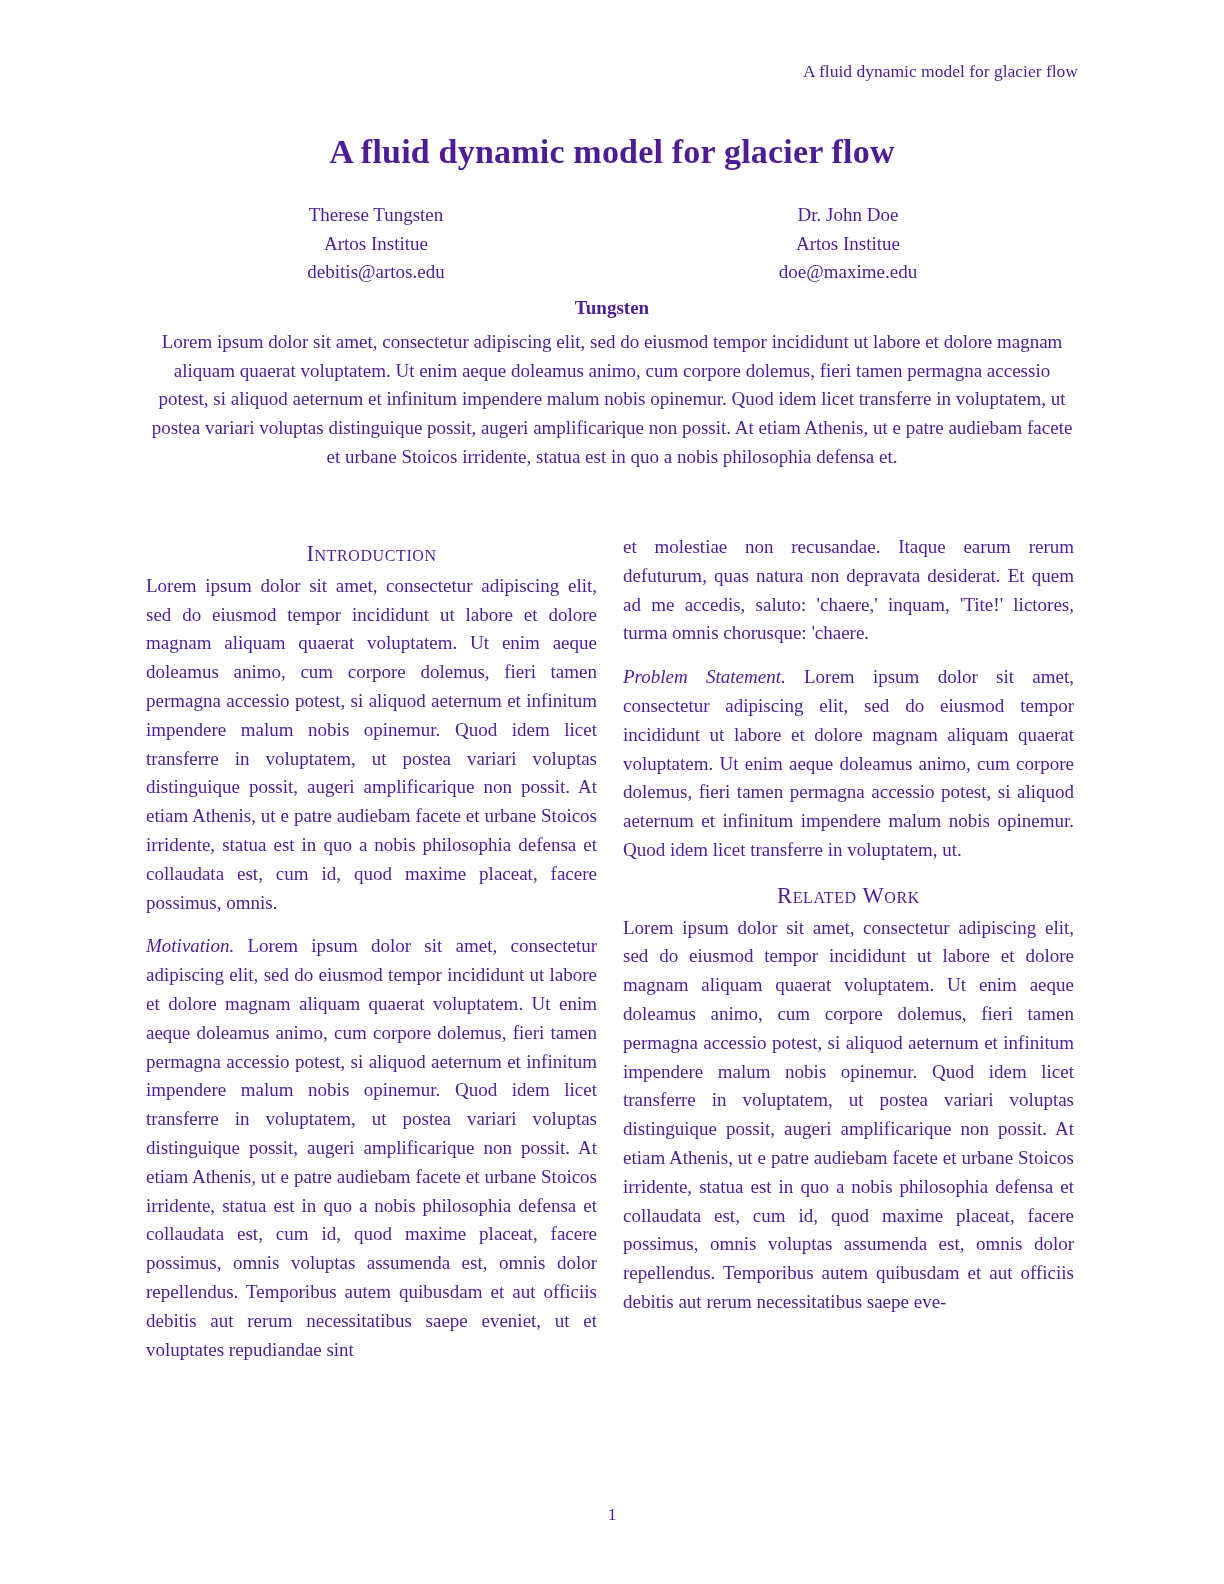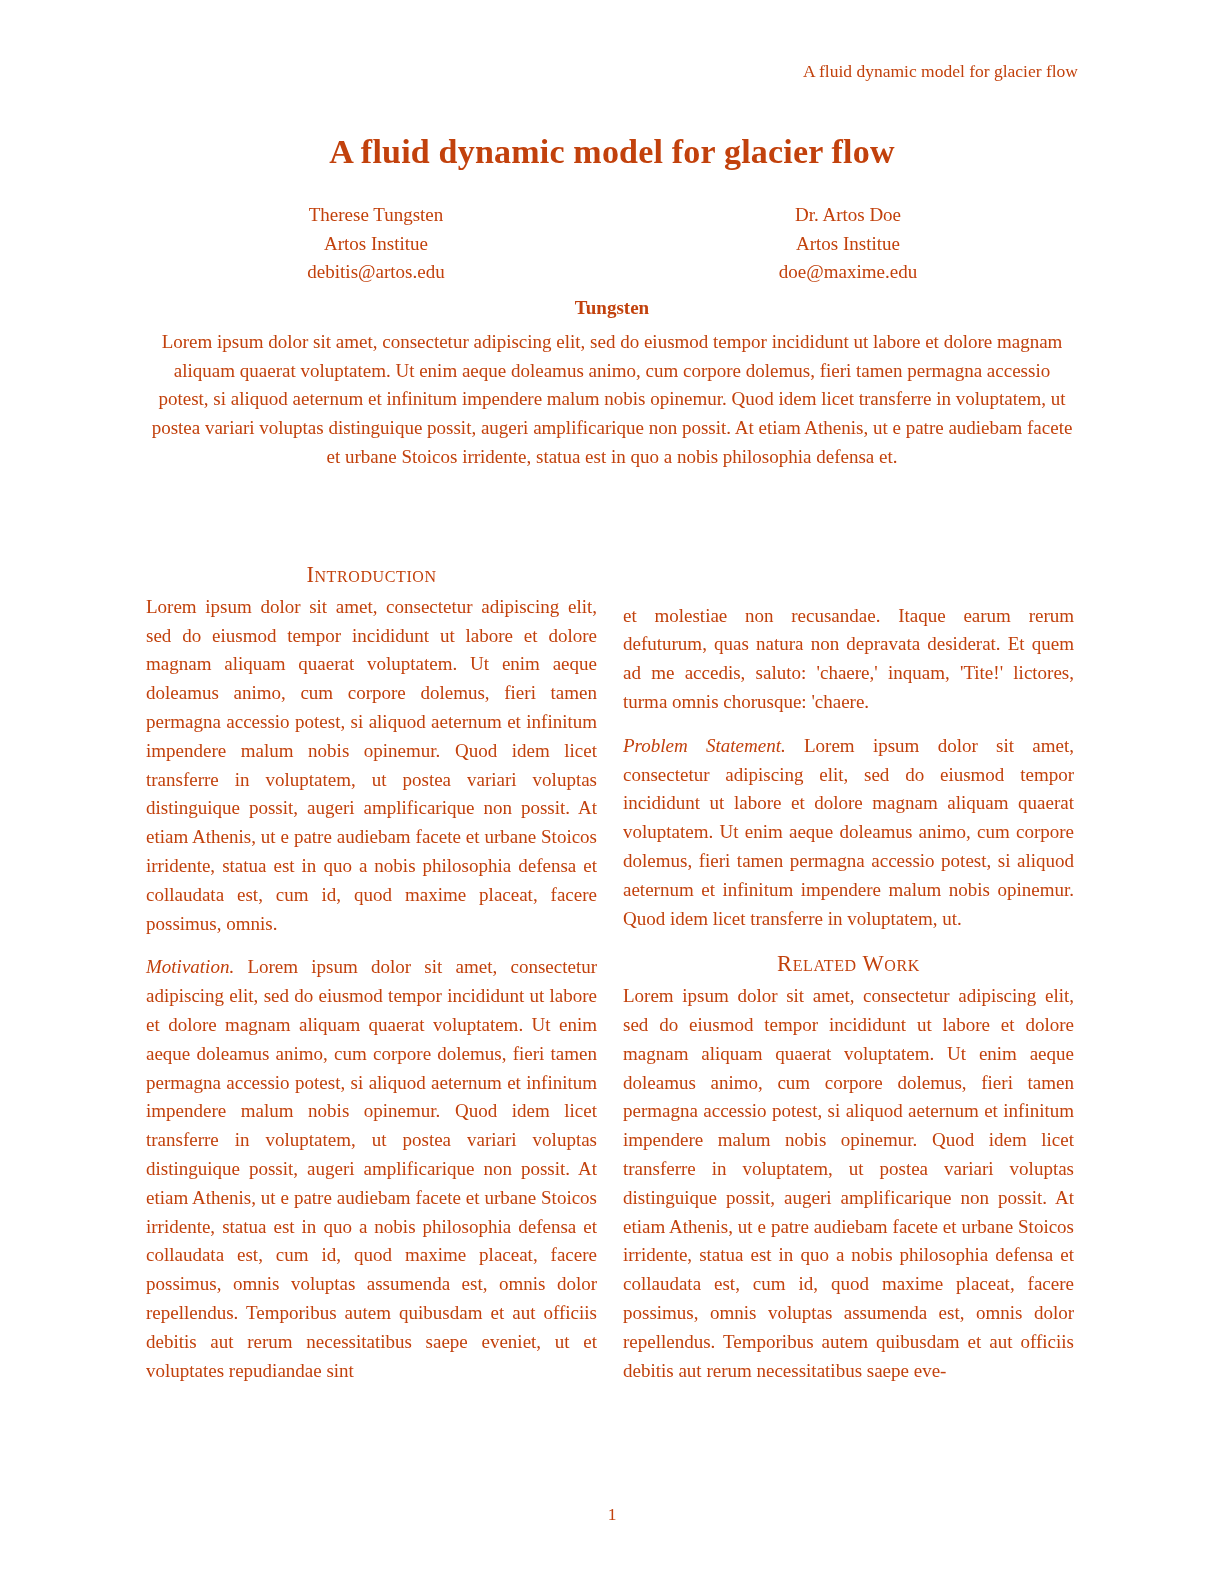--- a/index.html
+++ b/index.html
@@ -5,21 +5,21 @@
   html, body {
     margin: 0;
     padding: 0;
     background: #ffffff;
   }
   .page {
     position: relative;
     width: 1224px;
     height: 1584px;
     background: #ffffff;
-    color: #c2410c;
+    color: #4c1d95;
     font-family: "Liberation Serif", "DejaVu Serif", serif;
     overflow: hidden;
   }
   .running-head {
     position: absolute;
     top: 60px;
     left: 146px;
     width: 932px;
     text-align: right;
     font-size: 17.5px;
@@ -63,26 +63,25 @@
     position: absolute;
     top: 328px;
     left: 148px;
     width: 928px;
     text-align: center;
     font-size: 19px;
     line-height: 28.7px;
   }
   .columns {
     position: absolute;
-    top: 554px;
+    top: 533px;
     left: 146px;
     width: 932px;
     display: flex;
     gap: 26px;
-    align-items: flex-end;
   }
   .col {
     width: 451px;
     font-size: 19px;
     line-height: 28.8px;
   }
   .section-heading {
     font-variant: small-caps;
     font-weight: 400;
     font-size: 22.5px;
@@ -123,21 +122,21 @@
 
   <h1 class="title">A fluid dynamic model for glacier flow</h1>
 
   <div class="authors">
     <div class="author">
       <div>Therese Tungsten</div>
       <div>Artos Institue</div>
       <div>debitis@artos.edu</div>
     </div>
     <div class="author">
-      <div>Dr. Artos Doe</div>
+      <div>Dr. John Doe</div>
       <div>Artos Institue</div>
       <div>doe@maxime.edu</div>
     </div>
   </div>
 
   <div class="abstract-heading">Tungsten</div>
 
   <div class="abstract-text">Lorem ipsum dolor sit amet, consectetur adipiscing elit, sed do eiusmod tempor incididunt ut labore et dolore magnam aliquam quaerat voluptatem. Ut enim aeque doleamus animo, cum corpore dolemus, fieri tamen permagna accessio potest, si aliquod aeternum et infinitum impendere malum nobis opinemur. Quod idem licet transferre in voluptatem, ut postea variari voluptas distinguique possit, augeri amplificarique non possit. At etiam Athenis, ut e patre audiebam facete et urbane Stoicos irridente, statua est in quo a nobis philosophia defensa et.</div>
 
   <div class="columns">

